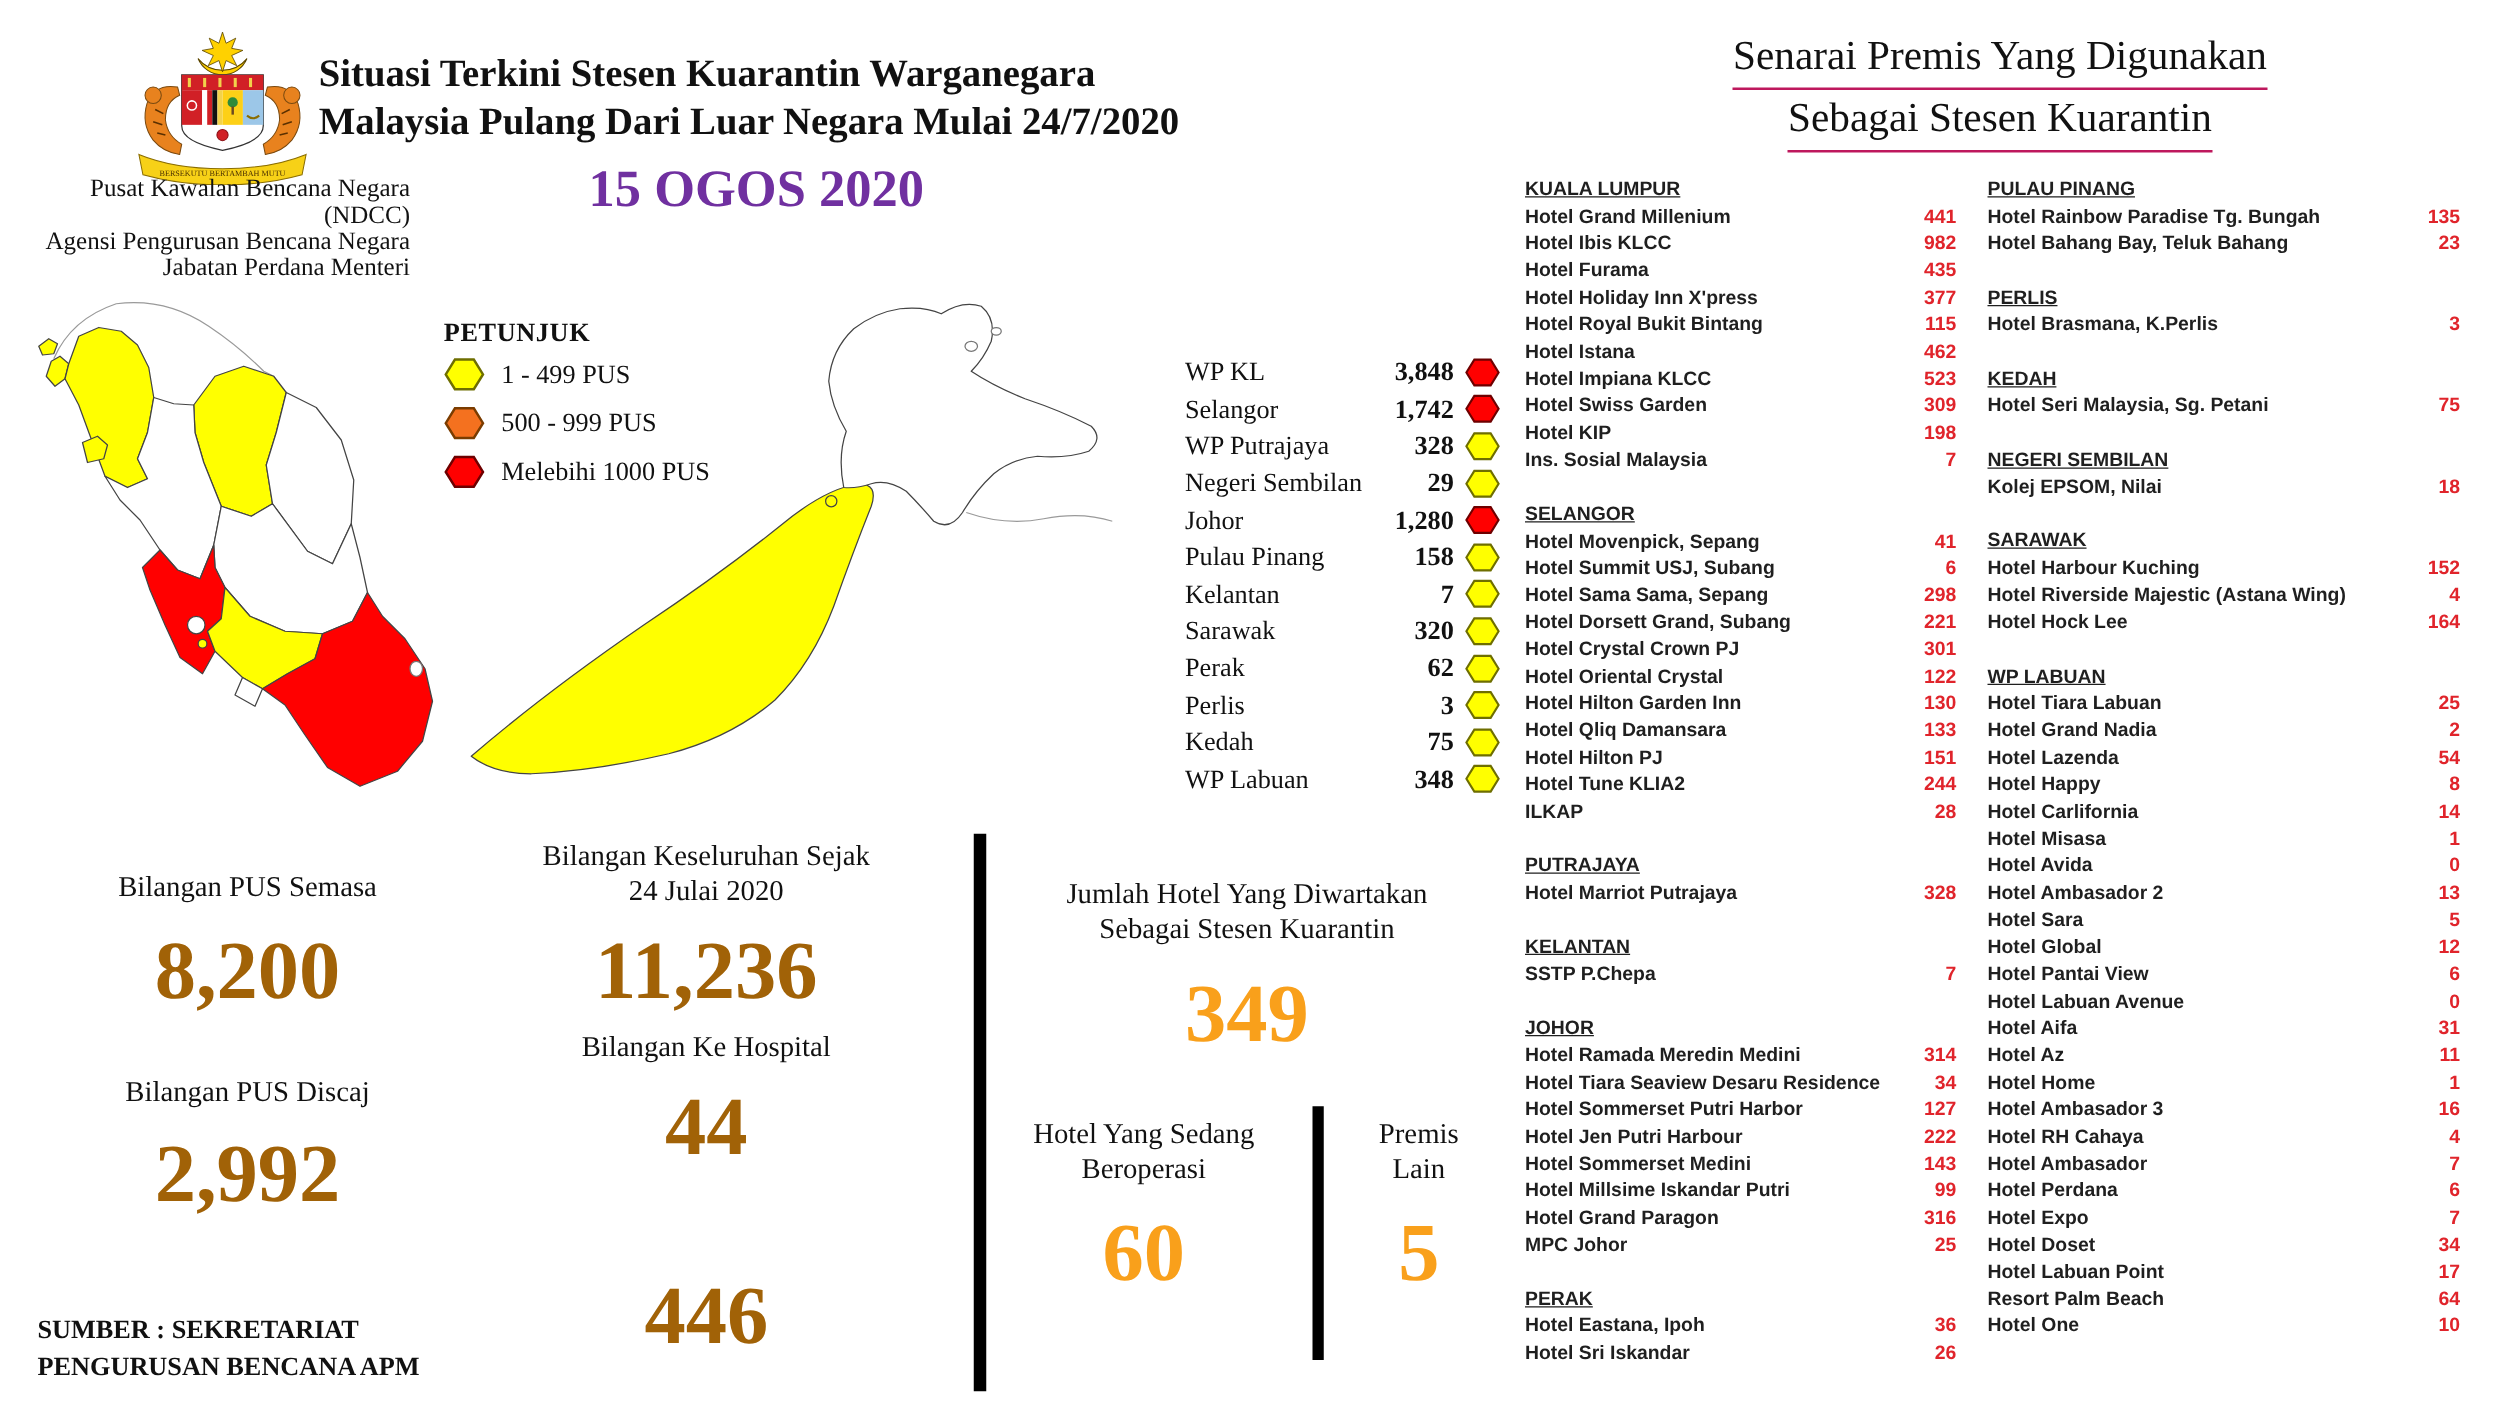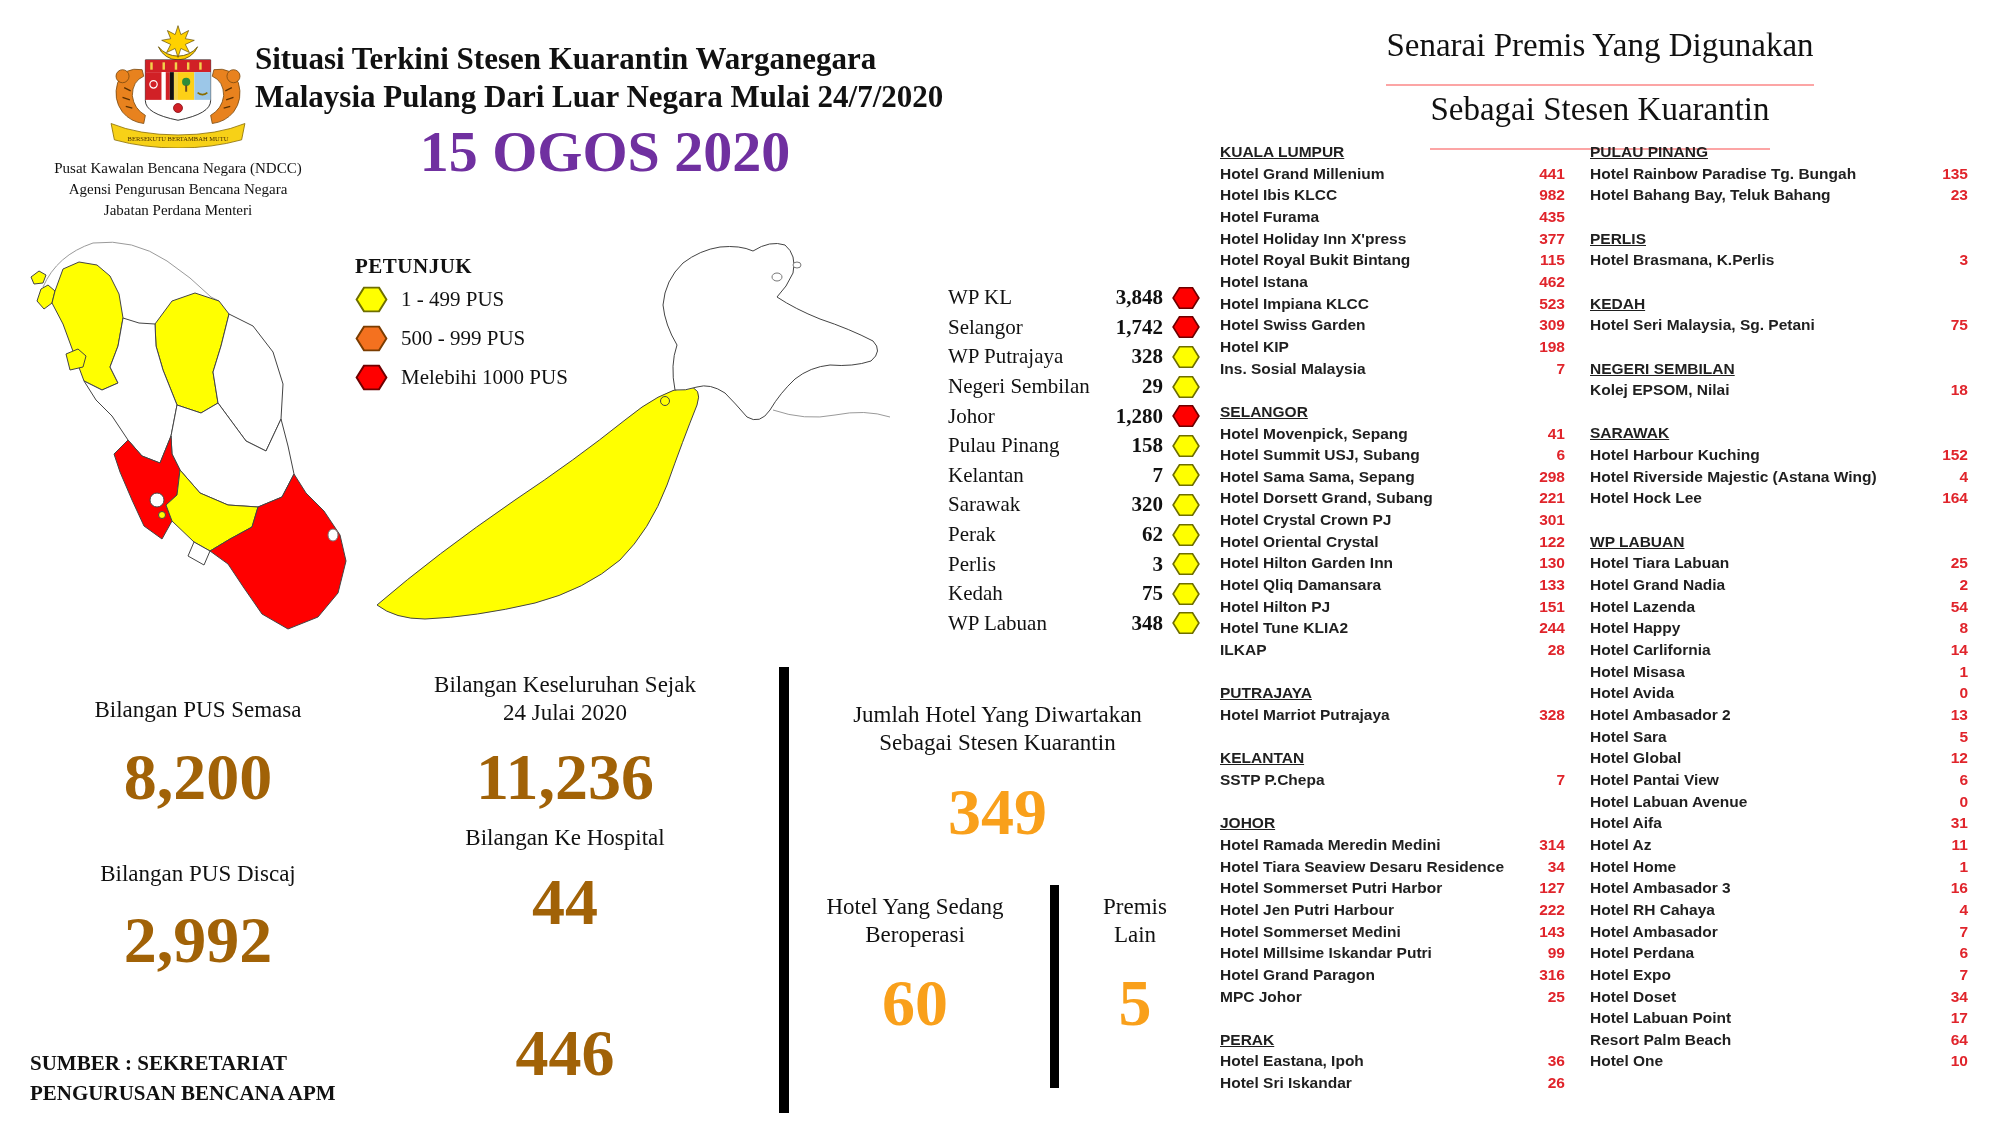--- a/index.html
+++ b/index.html
@@ -1,25 +1,25 @@
 <!DOCTYPE html>
 <html><head>
 <meta charset="utf-8">
 <style>
   html,body{margin:0;padding:0;background:#e9e9e9}
   #stage{position:relative;width:2000px;height:1125px;background:#ffffff;overflow:hidden;
          font-family:"Liberation Serif",serif;color:#111}
   .abs{position:absolute}
 
   
-  #org-block{left:28px;top:158px;width:300px;font-size:15px;line-height:21px;text-align:center}
+  #org-block{left:28px;top:141px;width:300px;font-size:20px;line-height:21px;text-align:right}
   #main-title{left:255px;top:40px;width:700px;text-align:left;font-weight:bold;
               font-size:31px;line-height:38px}
   #date-line{left:255px;top:120px;width:700px;text-align:center;font-weight:bold;
-             font-size:58px;line-height:64px;color:#7030A0}
+             font-size:42px;line-height:64px;color:#7030A0}
 
   
   #legend{left:355px;top:252px}
   #legend-title{font-weight:bold;font-size:21px;line-height:28px;letter-spacing:.5px}
   .legend-item{display:flex;align-items:center;height:39px;font-size:21px}
   .legend-item svg{margin-right:13px;flex:0 0 auto}
 
   
   #state-list{left:948px;top:283px;width:252px}
   .state-row{display:flex;align-items:center;height:29.6px;font-size:21px}
@@ -32,21 +32,21 @@
   .bignum{font-weight:bold;font-size:66px;line-height:66px;text-align:center}
   .num-green{color:#a16207}
   .num-orange{color:#F9A01B}
   .vbar{position:absolute;background:#000}
 
   
   #source-block{left:30px;top:1048px;width:420px;font-weight:bold;font-size:21px;line-height:30px}
 
   
   #prem-title{left:1255px;top:22px;width:690px;text-align:center;font-size:33px;line-height:46px}
-  #prem-title .uline{display:inline-block;border-bottom:2px solid #fca5a5;padding-bottom:16px}
+  #prem-title .uline{display:inline-block;border-bottom:2px solid #be185d;padding-bottom:2px}
   .prem-col{position:absolute;top:141px;font-family:"Liberation Sans",sans-serif;font-weight:bold;
             font-size:15.5px;line-height:21.65px;color:#1f1f1f}
   #prem-col1{left:1220px;width:345px}
   #prem-col2{left:1590px;width:378px}
   .prem-section{margin-bottom:21.65px}
   .prem-header{text-decoration:underline}
   .prem-row{display:flex}
   .prem-label{flex:1;padding-right:8px;white-space:nowrap}
   .prem-value{color:#E0242B;text-align:right;white-space:nowrap}
 

